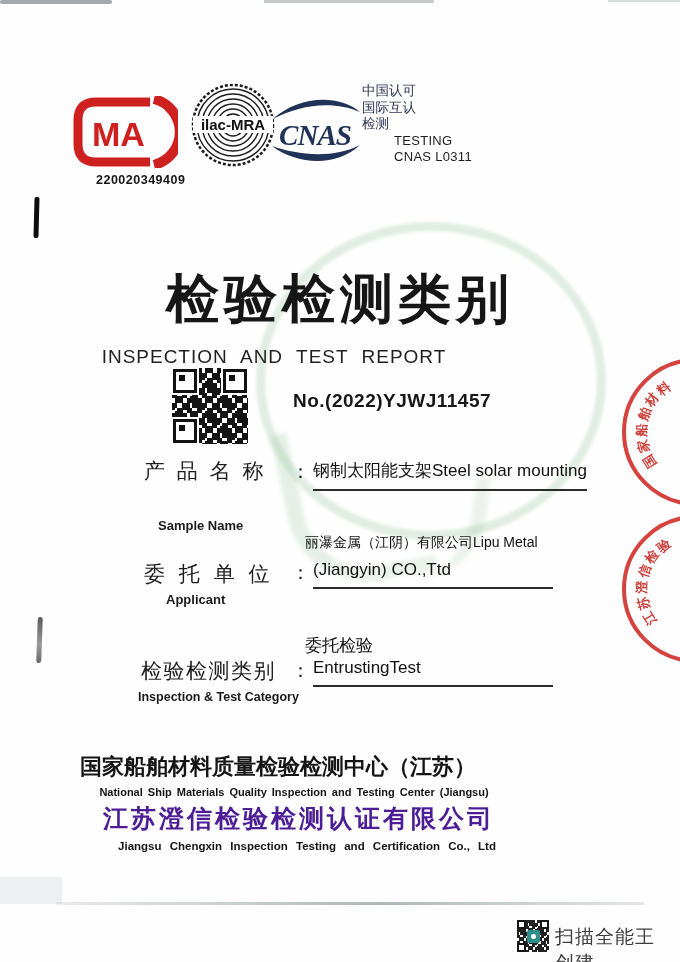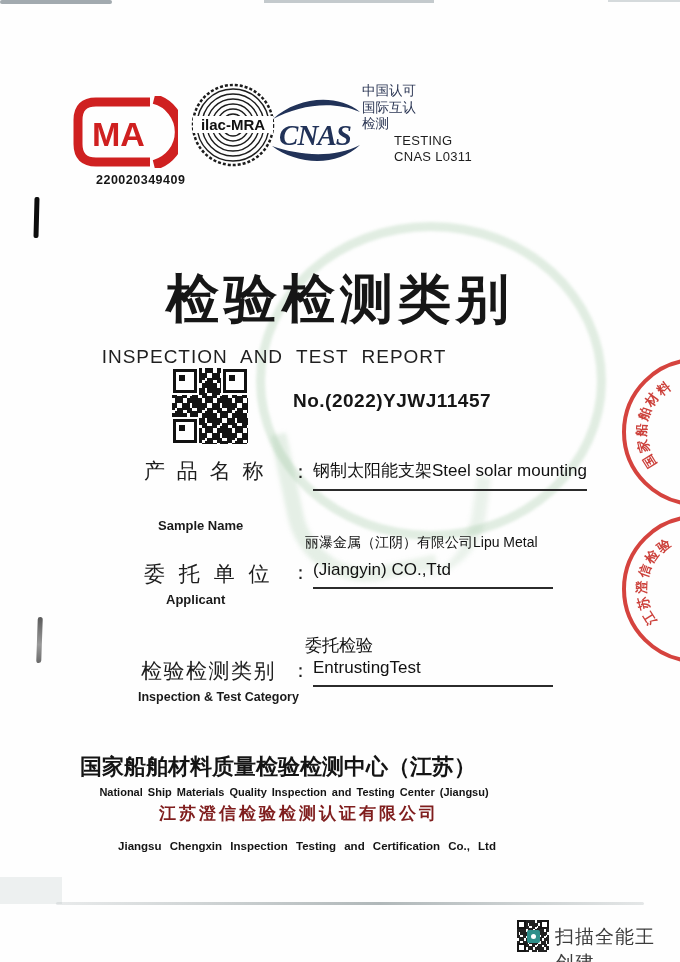--- a/index.html
+++ b/index.html
@@ -60,21 +60,21 @@
   .vl1-r1{left:305px;top:534px;}
   .vl1-r3{left:305px;top:634px;font-size:17px;}
   .vrow{display:flex;width:262px;left:291px;}
   .vrow .colon{font-size:19px;margin-right:3px;color:#1d1d1d;}
   .vrow .uval{flex:1;border-bottom:2px solid #2b2b2b;font-size:17px;color:#111;padding-bottom:7px;white-space:nowrap;}
   .vr1{top:459px;} .vr2{top:560px;} .vr3{top:658px;}
 
   
   .org1-zh{left:0;top:752px;width:556px;text-align:center;font-size:22px;font-weight:bold;color:#141414;}
   .org1-en{left:0;top:786px;width:588px;text-align:center;font-size:11px;font-weight:bold;word-spacing:2px;color:#141414;}
-  .org2-zh{left:0;top:802px;width:598px;text-align:center;font-size:17px;font-weight:bold;letter-spacing:3px;color:#7f1d1d;}
+  .org2-zh{left:0;top:802px;width:598px;text-align:center;font-size:25px;font-weight:bold;letter-spacing:3px;color:#4c1d95;}
   .org2-en{left:0;top:840px;width:614px;text-align:center;font-size:11.5px;font-weight:bold;word-spacing:5px;color:#141414;}
 
   
   .stamp{width:140px;height:140px;border-radius:50%;border:4px solid #d2342e;opacity:.92;}
   .stamp1{left:622px;top:358px;}
   .stamp2{left:622px;top:515px;}
   .stamp .sc{position:absolute;width:14px;height:14px;font-size:13px;font-weight:bold;color:#c8302a;text-align:center;line-height:14px;}
   .stamp .sc:nth-child(1){left:17px;top:92px;transform:rotate(238deg);}
   .stamp .sc:nth-child(2){left:11px;top:77px;transform:rotate(255deg);}
   .stamp .sc:nth-child(3){left:9px;top:61px;transform:rotate(272deg);}

